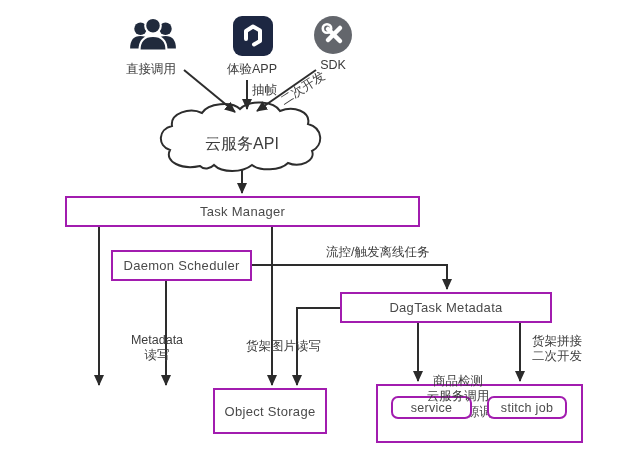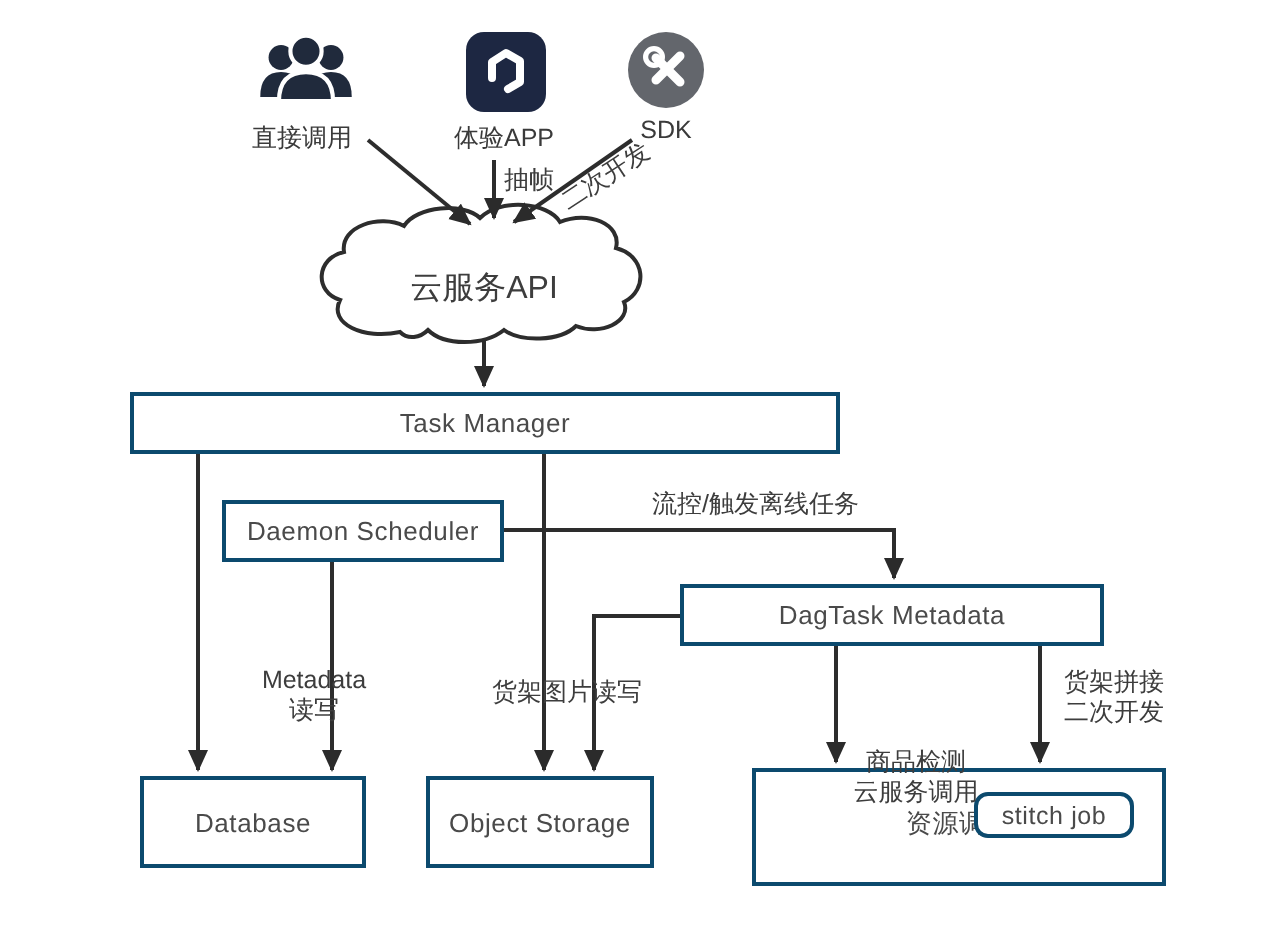--- a/index.html
+++ b/index.html
@@ -3,21 +3,21 @@
 <meta charset="utf-8">
 <style>
   html,body{margin:0;padding:0;background:#fff;}
   .canvas{
     position:relative;width:640px;height:467px;background:#ffffff;overflow:hidden;
     font-family:"Liberation Sans","DejaVu Sans",sans-serif;color:#434343;
   }
   .layer{position:absolute;left:0;top:0;width:640px;height:467px;}
   svg.layer{z-index:1;}
   .node{
-    position:absolute;box-sizing:border-box;border:2px solid #0c4a6e;background:#ffffff;
+    position:absolute;box-sizing:border-box;border:2px solid #a21caf;background:#ffffff;
     display:flex;align-items:center;justify-content:center;
     font-size:13px;color:#4a4a4a;z-index:2;letter-spacing:.3px;
   }
   .node.rounded{border-radius:7px;border-width:2px;font-size:12.5px;z-index:3;}
   .edge-label{
     position:absolute;z-index:4;font-size:12.5px;color:#3d3d3d;line-height:15px;
     text-align:center;white-space:nowrap;
   }
   .icon-label{
     position:absolute;z-index:4;font-size:12.5px;color:#3a3a3a;text-align:center;white-space:nowrap;
@@ -120,27 +120,27 @@
   <div class="edge-label rotated" style="left:278px;top:81px;">二次开发</div>
 
   <div class="cloud-label" style="left:192px;top:134px;width:100px;">云服务API</div>
 
   <div class="node" style="left:65px;top:196px;width:355px;height:31px;">Task Manager</div>
 
   <div class="node" style="left:111px;top:250px;width:141px;height:31px;">Daemon Scheduler</div>
 
   <div class="node" style="left:340px;top:292px;width:212px;height:31px;">DagTask Metadata</div>
 
-  <div class="node" style="left:70px;top:388px;width:113px;height:46px;">Database</div>
 
   <div class="node" style="left:213px;top:388px;width:114px;height:46px;">Object Storage</div>
 
   <div class="node" style="left:376px;top:384px;width:207px;height:59px;align-items:flex-end;">
     <span style="padding-bottom:20px;font-size:13px;font-family:Liberation Mono, monospace;">资源调度</span>
   </div>
+  <div class="node rounded" style="left:391px;top:396px;width:81px;height:23px;">service</div>
   <div class="node rounded" style="left:487px;top:396px;width:80px;height:23px;">stitch job</div>
 
   <div class="edge-label" style="left:326px;top:245px;">流控/触发离线任务</div>
 
   <div class="edge-label" style="left:98px;top:333px;width:70px;padding-left:24px;">
     <div>Metadata</div>
     <div>读写</div>
   </div>
 
   <div class="edge-label" style="left:246px;top:339px;">货架图片读写</div>

